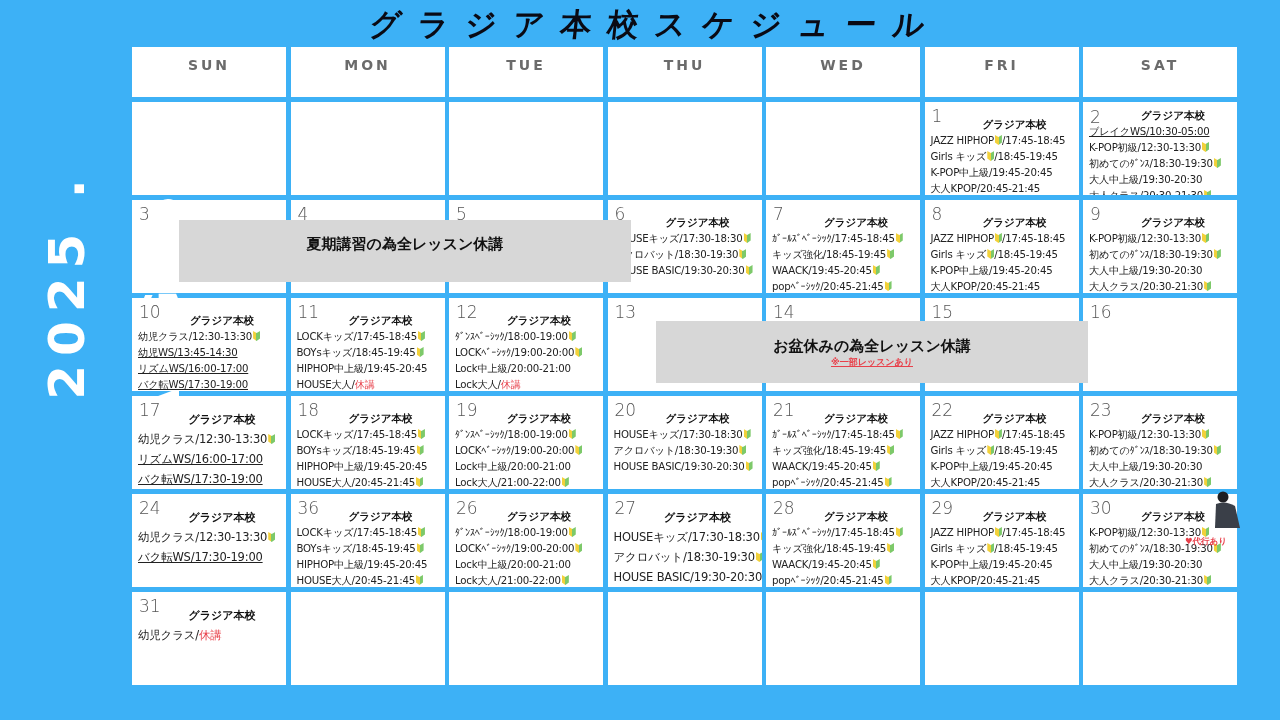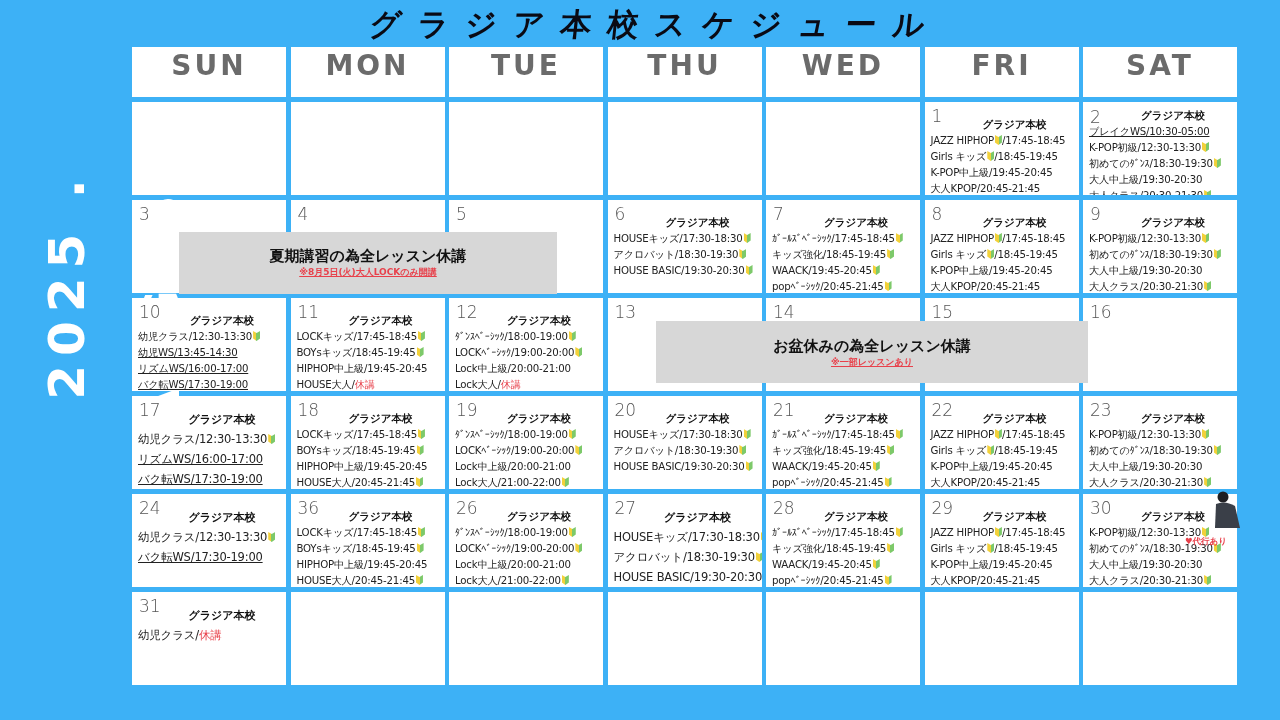--- a/index.html
+++ b/index.html
@@ -1,20 +1,20 @@
 <!DOCTYPE html>
 <html><head>
 <meta charset="utf-8">
 <style>
   html,body{margin:0;padding:0;}
   body{width:1280px;height:720px;background:#3db1f6;position:relative;overflow:hidden;font-family:"DejaVu Sans","Liberation Sans",sans-serif;}
   .title{position:absolute;left:0;width:1280px;top:4px;text-align:center;font-size:31px;font-weight:900;letter-spacing:16px;color:#0a0a14;line-height:40px;transform:skewX(-6deg);padding-left:30px;box-sizing:border-box;}
   .side{position:absolute;left:20px;top:520px;width:470px;height:95px;transform-origin:0 0;transform:rotate(-90deg);color:#fff;font-weight:900;font-size:50px;letter-spacing:9px;line-height:95px;text-align:center;font-family:"DejaVu Sans",sans-serif;}
   .grid{position:absolute;left:132px;top:47px;width:1107px;display:grid;grid-template-columns:repeat(7,154px);grid-template-rows:50px repeat(6,93px);column-gap:4.5px;row-gap:5px;}
-  .hd{background:#fff;display:flex;align-items:center;justify-content:center;font-weight:bold;color:#6b6b6b;font-size:28px;letter-spacing:3px;font-family:"DejaVu Sans",sans-serif;padding-bottom:14px;box-sizing:border-box;}
+  .hd{background:#fff;display:flex;align-items:center;justify-content:center;font-weight:bold;color:#6b6b6b;font-size:14px;letter-spacing:3px;font-family:"DejaVu Sans",sans-serif;padding-bottom:14px;box-sizing:border-box;}
   .cell{background:#fff;position:relative;overflow:hidden;box-sizing:border-box;padding:3px 2px 0 6px;}
   .dnum{position:absolute;left:7px;top:4px;font-size:17px;color:#555;font-family:"DejaVu Sans",sans-serif;font-weight:300;}
   .branch{font-weight:bold;font-size:10.5px;color:#111;text-align:center;margin-top:12px;padding-left:22px;height:14px;line-height:14px;white-space:nowrap;}
   .lessons{margin-top:2px;}
   .ln{font-size:10.2px;color:#222;line-height:16px;white-space:nowrap;letter-spacing:-0.2px;}
   .ln.u{text-decoration:underline;}
   .ln.big{font-size:11.5px;line-height:20px;}
   .mk{display:inline-block;width:7px;height:10px;margin-left:1px;vertical-align:-1px;background:linear-gradient(90deg,#f2d13a 50%,#7dc96a 50%);clip-path:polygon(0 0,50% 20%,100% 0,100% 75%,50% 100%,0 75%);}
   .red{color:#e8414b;margin-top:10px;}
   .banner{position:absolute;background:#d7d7d7;text-align:center;}
@@ -296,23 +296,22 @@
       </div>
     </div>
     <div class="cell"></div>
     <div class="cell"></div>
     <div class="cell"></div>
     <div class="cell"></div>
     <div class="cell"></div>
     <div class="cell"></div>
   </div>
 
-<div class="banner" style="left:179px;top:220px;width:378px;height:62px;margin-top:12px;">
+<div class="banner" style="left:179px;top:220px;width:452px;height:62px;">
   <div class="bt" style="margin-top:15px;">夏期講習の為全レッスン休講</div>
-  <div class="bs">※8月5日(火)大人LOCKのみ開講</div>
 </div>
 <div class="banner" style="left:656px;top:321px;width:432px;height:62px;">
   <div class="bt" style="margin-top:16px;">お盆休みの為全レッスン休講</div>
   <div class="bs">※一部レッスンあり</div>
 </div>
 
 <svg class="person" viewBox="0 0 30 38">
   <circle cx="12" cy="7" r="5.5" fill="#1e1e22"></circle>
   <path d="M5 14 Q14 10 24 16 L29 38 L4 38 Z" fill="#3a3f48"></path>
 </svg>

